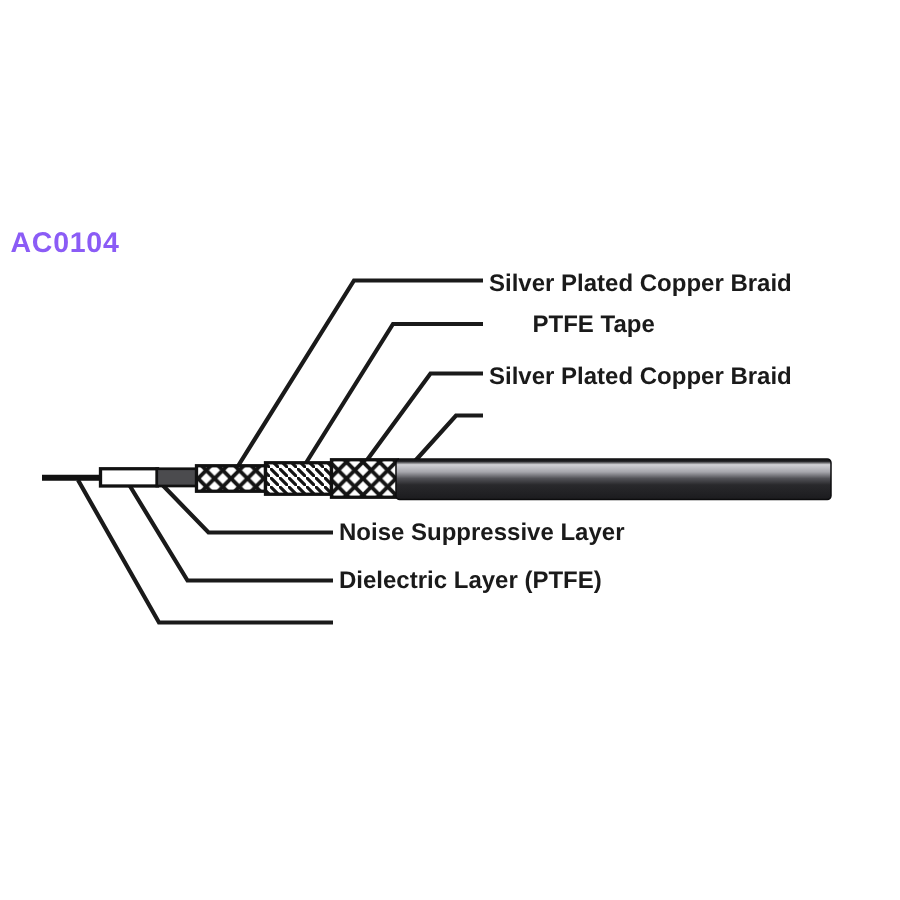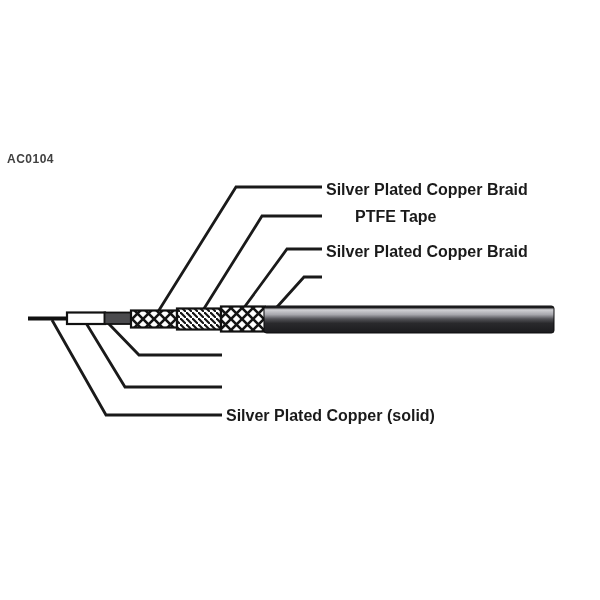--- a/index.html
+++ b/index.html
@@ -12,23 +12,23 @@
     width: 600px;
     height: 600px;
     background: #ffffff;
     overflow: hidden;
     font-family: "Liberation Sans", sans-serif;
   }
   .part-number {
     position: absolute;
     left: 7px;
     top: 152px;
-    font-size: 12px;
+    font-size: 19px;
     font-weight: 700;
-    color: #404040;
+    color: #8b5cf6;
     letter-spacing: 0.5px;
   }
   .diagram-svg {
     position: absolute;
     left: 0;
     top: 0;
   }
   .layer-label {
     position: absolute;
     font-size: 16px;
@@ -90,15 +90,16 @@
     <rect x="131" y="310.5" width="46" height="17" fill="url(#braidPat)" stroke="#111111" stroke-width="2.2"></rect>
     <rect x="177" y="308.5" width="44" height="21" fill="url(#tapePat)" stroke="#111111" stroke-width="2.2"></rect>
     <rect x="221" y="306.5" width="44" height="25" fill="url(#braidPat)" stroke="#111111" stroke-width="2.2"></rect>
     <rect x="264" y="306" width="290" height="27" rx="2.5" fill="url(#jacketGrad)" stroke="#0c0c0e" stroke-width="1"></rect>
   </svg>
 
   <div class="layer-label lbl-top-0">Silver Plated Copper Braid</div>
   <div class="layer-label lbl-top-1">PTFE Tape</div>
   <div class="layer-label lbl-top-2">Silver Plated Copper Braid</div>
 
-  <div class="layer-label lbl-bot-2">Silver Plated Copper (solid)</div>
+  <div class="layer-label lbl-bot-0">Noise Suppressive Layer</div>
+  <div class="layer-label lbl-bot-1">Dielectric Layer (PTFE)</div>
 
 </div>
 
 </body></html>

